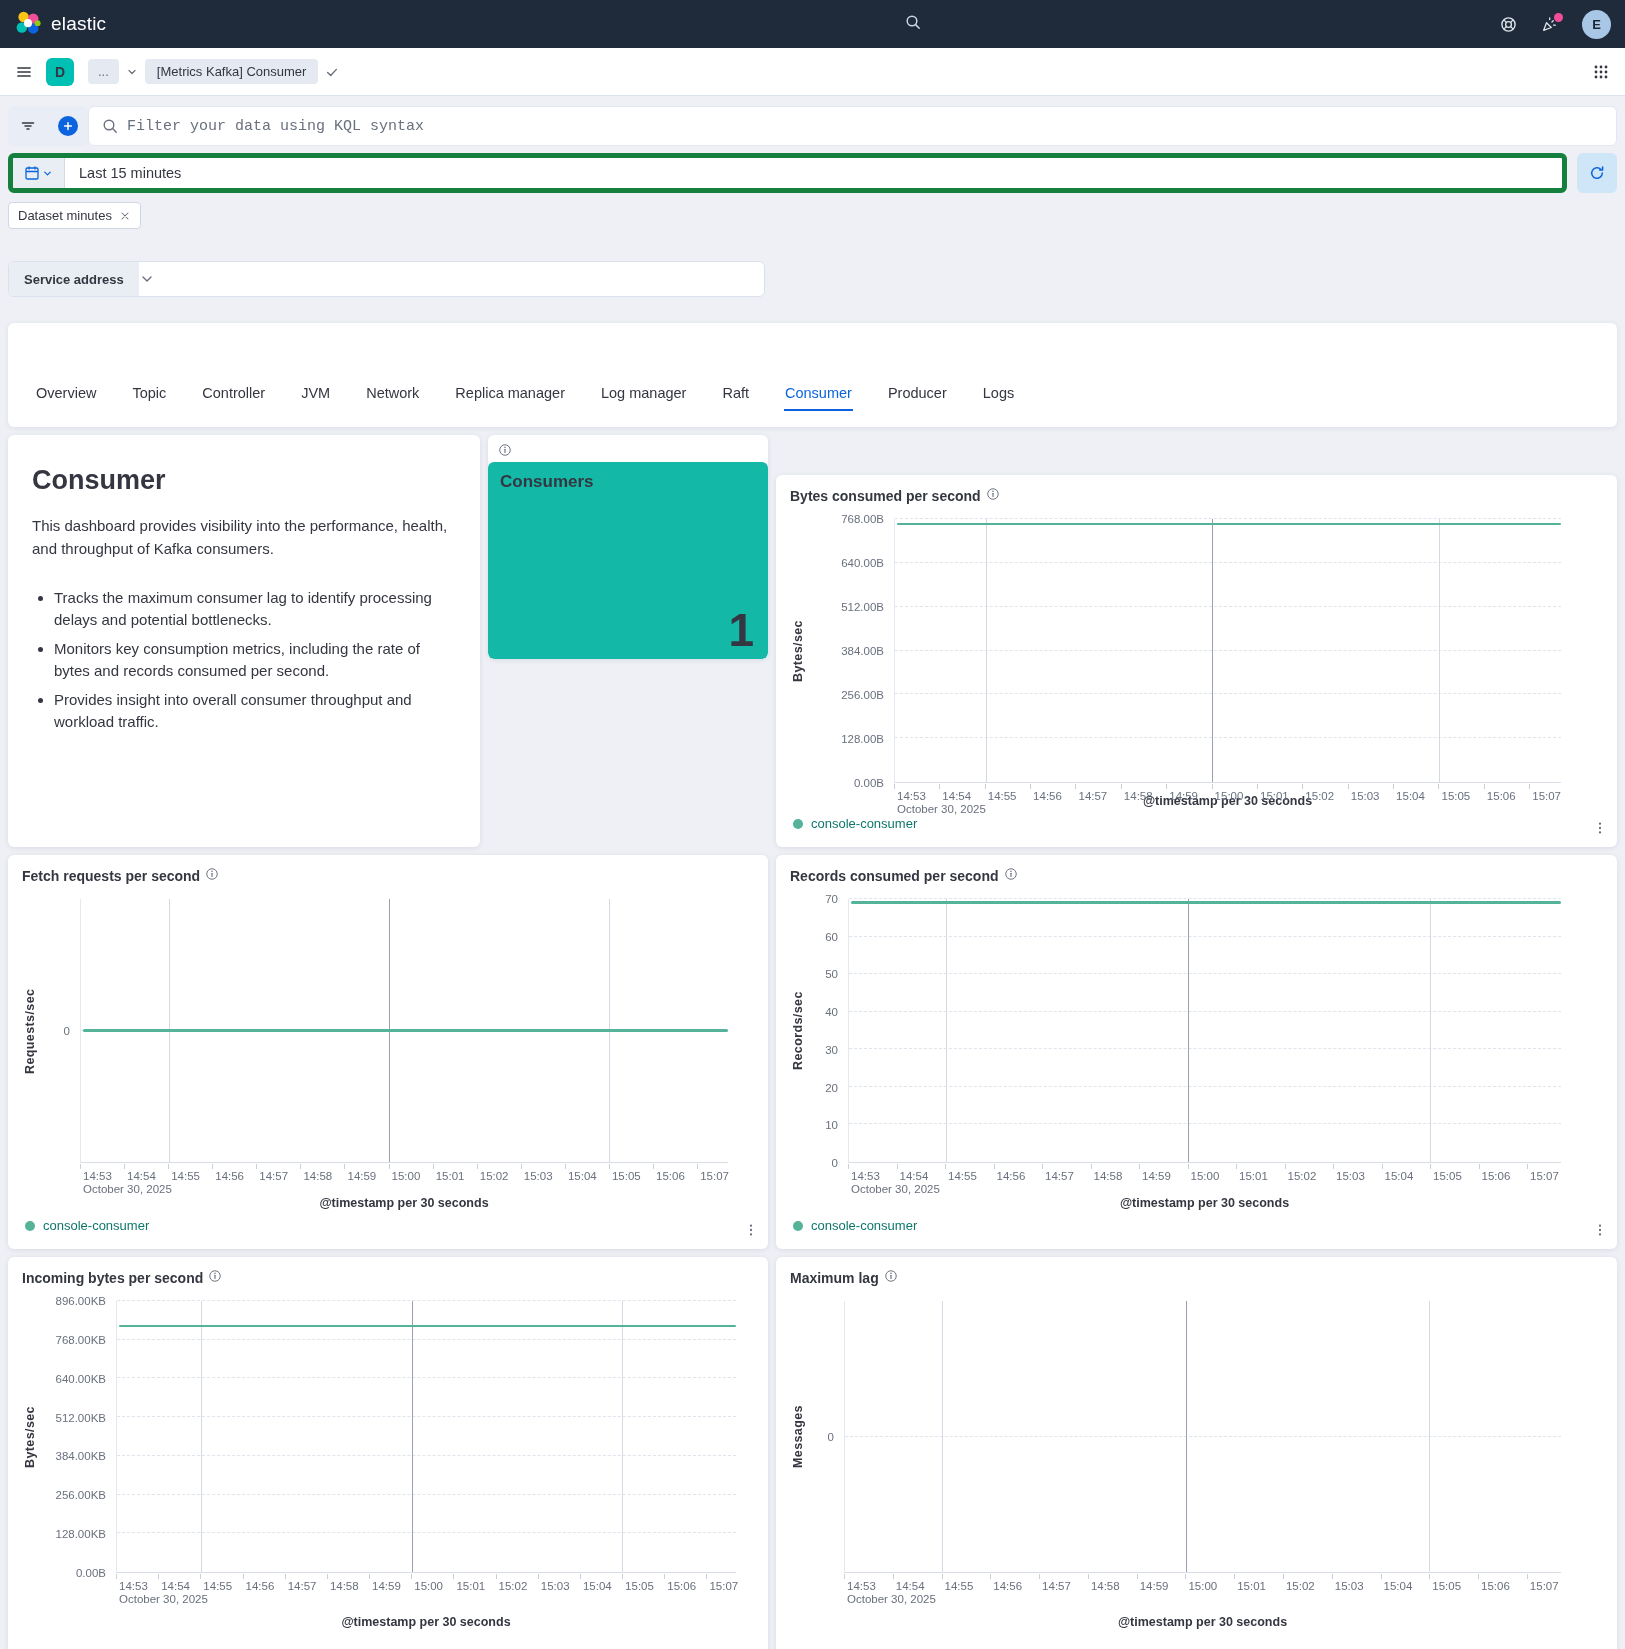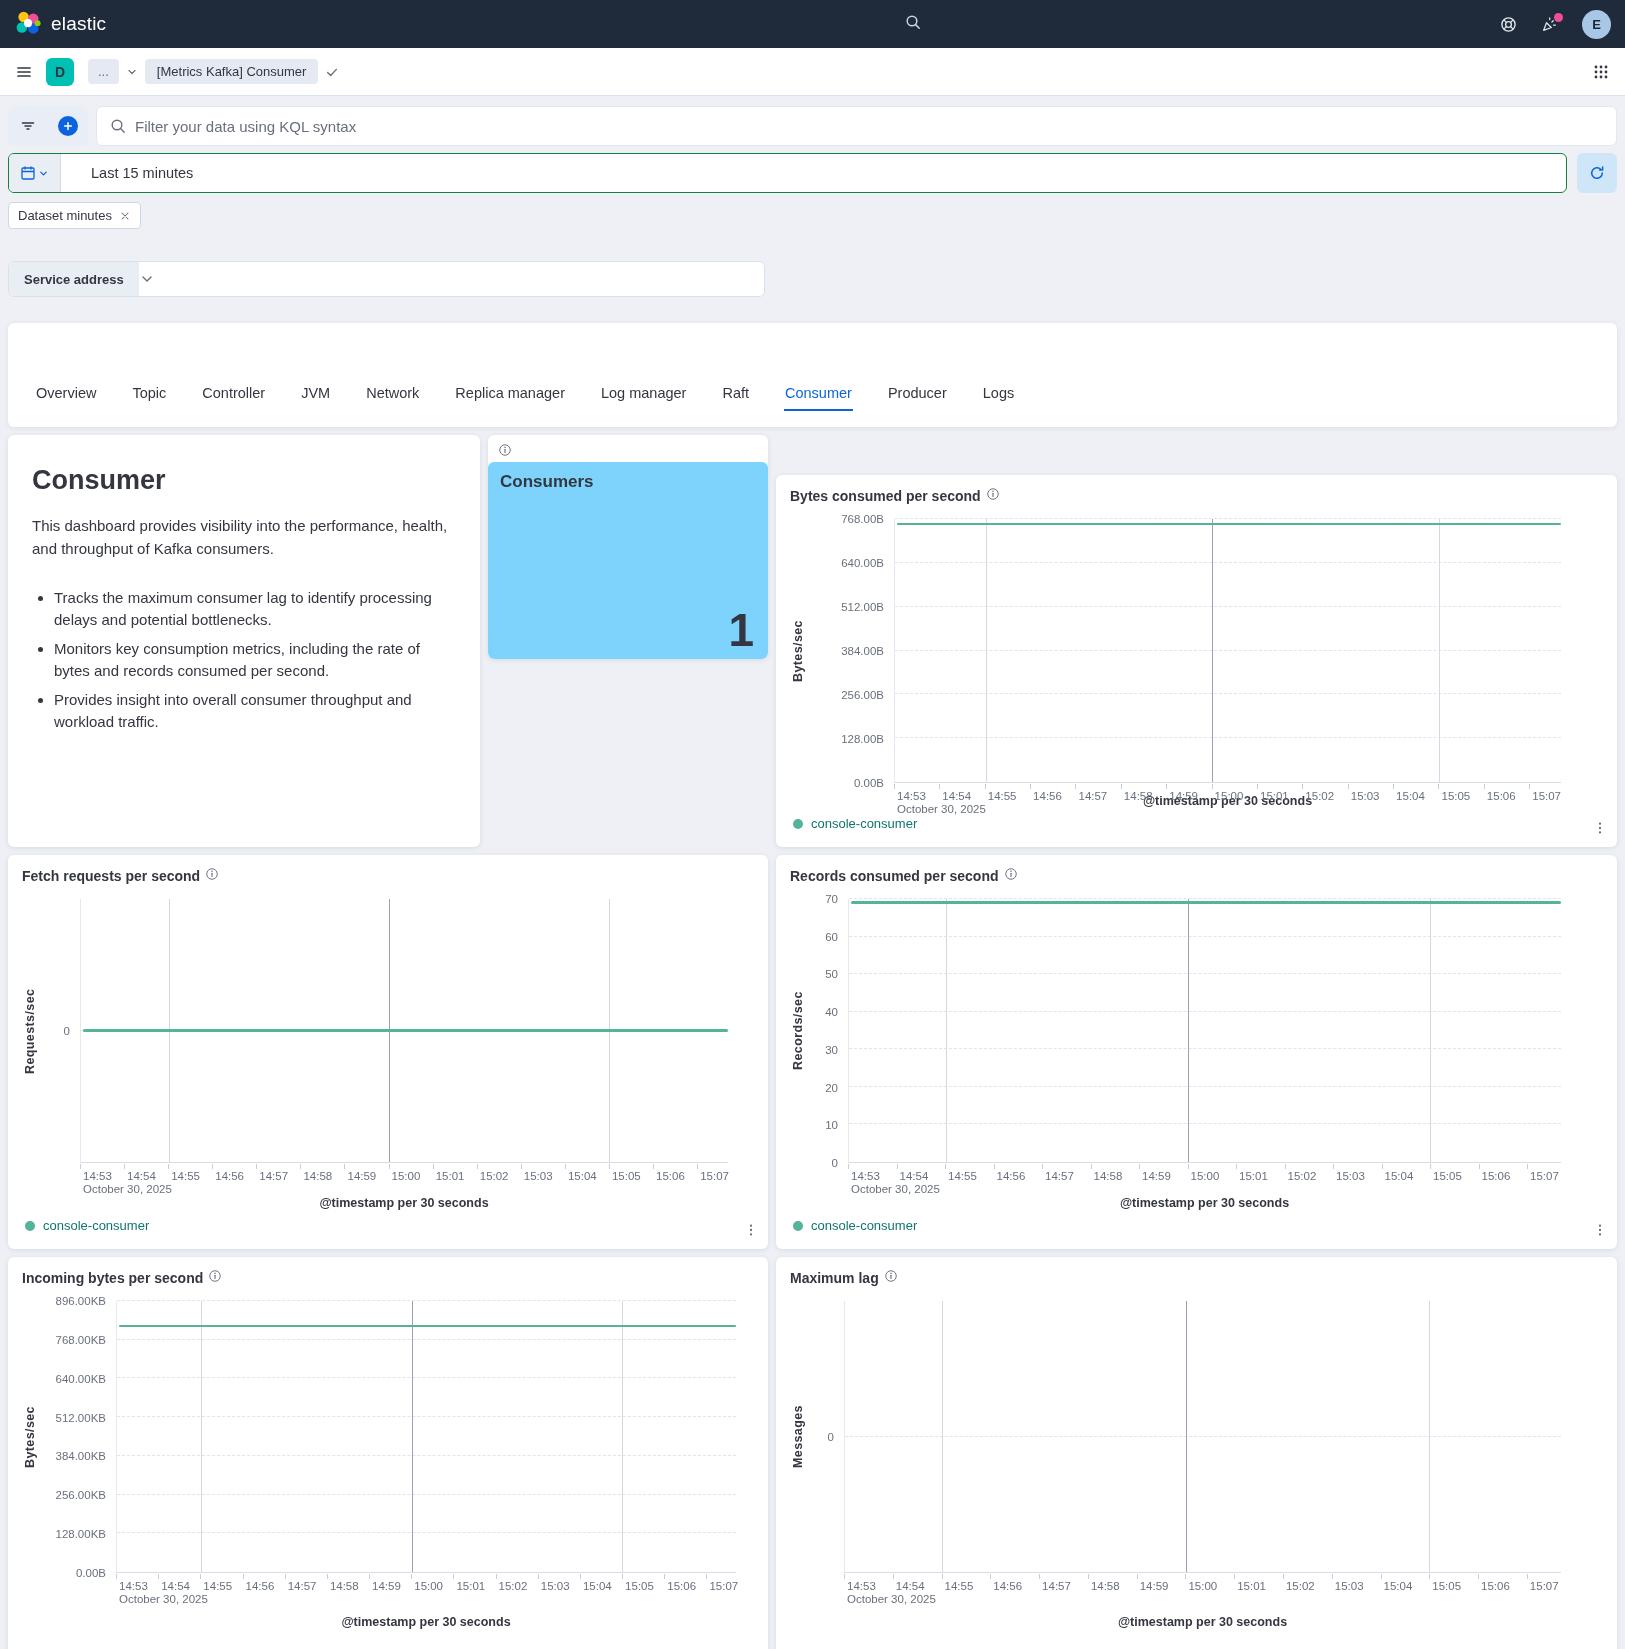--- a/index.html
+++ b/index.html
@@ -22,30 +22,30 @@
   .burger { color:#343741; cursor:pointer; display:flex; }
   .space-badge { width:28px; height:28px; border-radius:6px; background:#00bfb3; color:#343741; font-weight:700; font-size:14px; display:flex; align-items:center; justify-content:center; cursor:pointer; }
   .crumbs { display:flex; align-items:center; gap:7px; }
   .crumb-pill { background:#e4e9f2; color:#343741; font-size:13px; padding:5px 12px; border-radius:4px; cursor:pointer; white-space:nowrap; }
   .crumb-pill.small { padding:5px 10px; color:#69707d; }
   .crumb-chevron, .crumb-check { color:#69707d; display:flex; cursor:pointer; }
   .nav-spacer { flex:1; }
   .apps-grid { color:#343741; cursor:pointer; display:flex; }
 
   
-  .kql-row { margin:10px 8px 0; display:flex; gap:8px; height:40px; }
+  .kql-row { margin:10px 8px 0; display:flex; gap:0; height:40px;font-family:Liberation Mono, monospace; }
   .btn-group { background:#e9edf6; border-radius:6px; display:flex; }
   .btn-cell { width:40px; display:flex; align-items:center; justify-content:center; cursor:pointer; color:#343741; }
   .add-circle { width:20px; height:20px; border-radius:50%; background:#0b64dd; color:#fff; display:flex; align-items:center; justify-content:center; }
   .kql-input-wrap { flex:1; background:#fff; border:1px solid #e2e7f0; border-radius:6px; display:flex; align-items:center; padding:0 13px; gap:9px; color:#69707d; }
   .kql-input { border:none; outline:none; flex:1; font-size:15px; font-family:inherit; color:#343741; background:transparent; }
   .kql-input::placeholder { color:#69707d; opacity:1; }
 
   .time-row { margin:7px 8px 0; display:flex; height:40px; }
-  .time-ctrl { flex:1; display:flex; border-radius:6px; overflow:hidden; border:1px solid #15803d; background:#fff;gap:16px; }
+  .time-ctrl { flex:1; display:flex; border-radius:6px; overflow:hidden; border:5px solid #15803d; background:#fff; }
   .time-quick { width:52px; background:#e9edf4; border-right:1px solid #d3dae6; display:flex; align-items:center; justify-content:center; gap:2px; color:#0b64dd; cursor:pointer; }
   .time-value { flex:1; display:flex; align-items:center; padding:0 14px; font-size:14.5px; color:#343741; cursor:pointer; }
   .refresh-btn { width:40px; height:40px; margin-left:10px; border-radius:6px; background:#cfe5f8; color:#0b64dd; display:flex; align-items:center; justify-content:center; cursor:pointer; border:none; }
 
   .chip-row { margin:9px 8px 0; display:flex; }
   .filter-chip { display:inline-flex; align-items:center; gap:7px; background:#fff; border:1px solid #cfd6e4; border-radius:4px; padding:5px 9px; font-size:13px; color:#343741; cursor:pointer; }
   .filter-chip .x { color:#69707d; display:flex; }
 
   
   .controls-row { margin:32px 8px 0; }
@@ -295,21 +295,21 @@
   </section>
 
   <section class="panel metric-panel">
     <span class="metric-info">
       <svg class="icon14" viewBox="0 0 16 16" fill="none" stroke="currentColor">
           <circle cx="8" cy="8" r="6" stroke-width="1.1"></circle>
           <path d="M8 7.2v3.6" stroke-width="1.3" stroke-linecap="round"></path>
           <circle cx="8" cy="4.9" r="0.9" fill="currentColor" stroke="none"></circle>
         </svg>
     </span>
-    <div class="metric-tile" style="background:#7dd3fc">
+    <div class="metric-tile" style="background:#14b8a6">
       <div class="metric-label">Consumers</div>
       <div class="metric-value">1</div>
     </div>
   </section>
 
   <section class="panel chart-panel p-bytes">
     <div class="panel-title-row">
       <h3>Bytes consumed per second</h3>
       <span><svg class="icon14" viewBox="0 0 16 16" fill="none" stroke="currentColor">
             <circle cx="8" cy="8" r="6" stroke-width="1.1"></circle>

